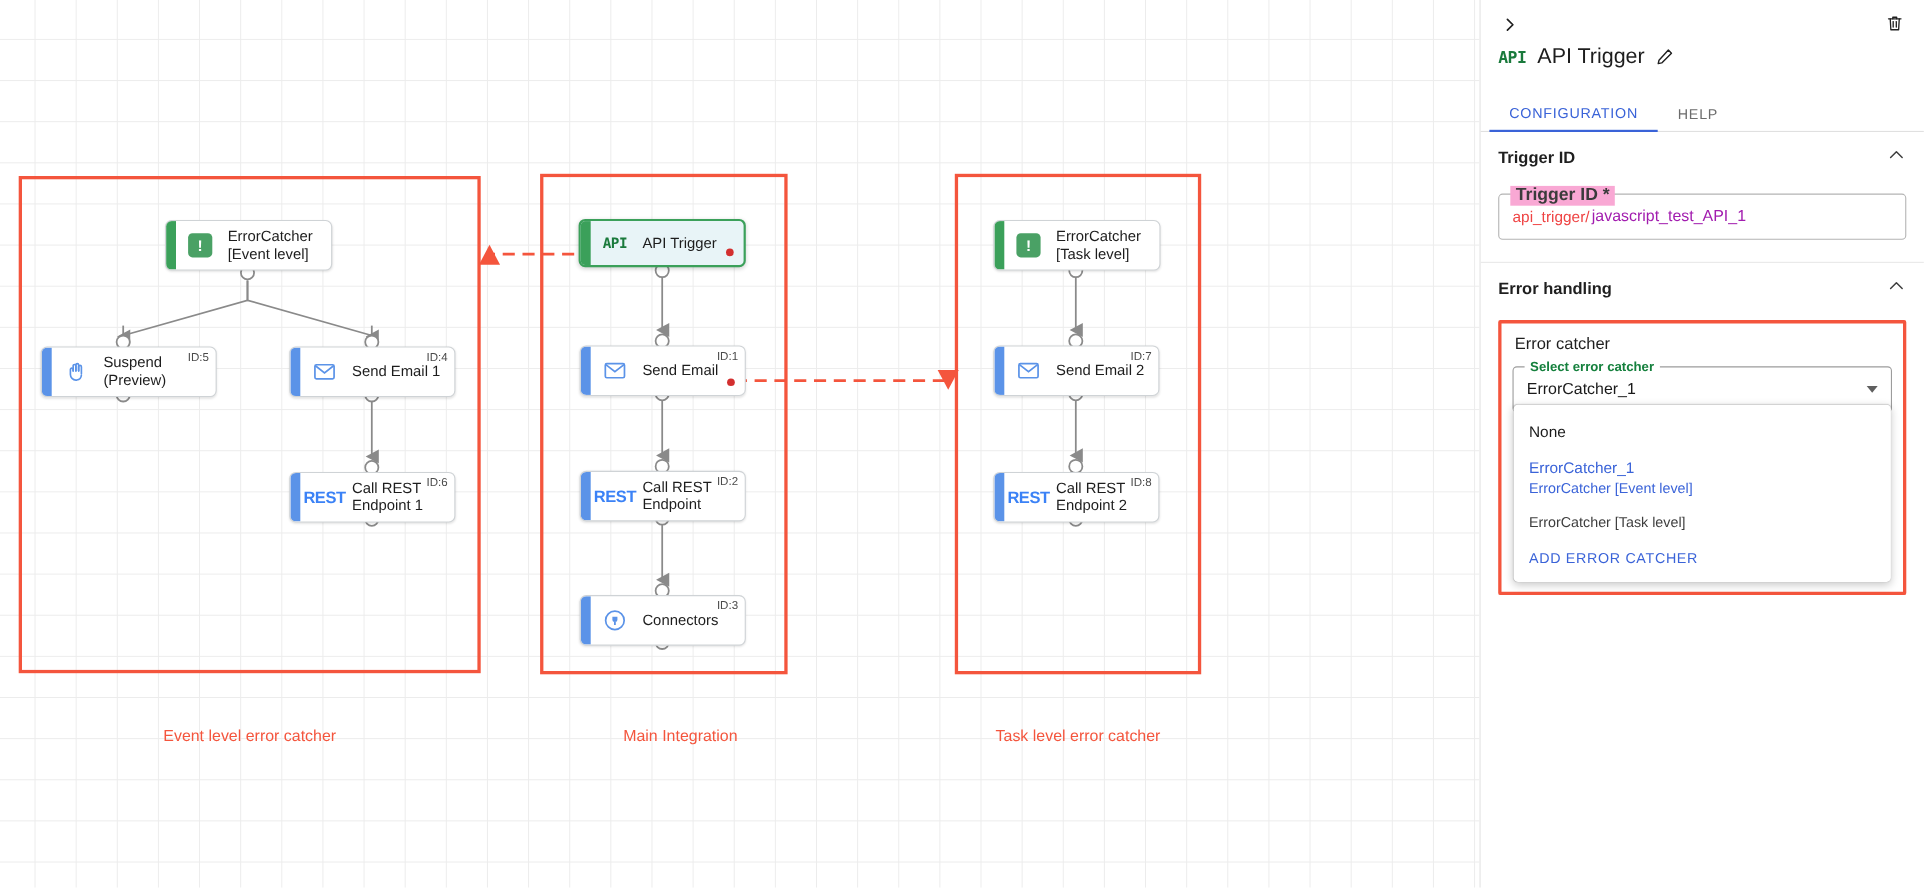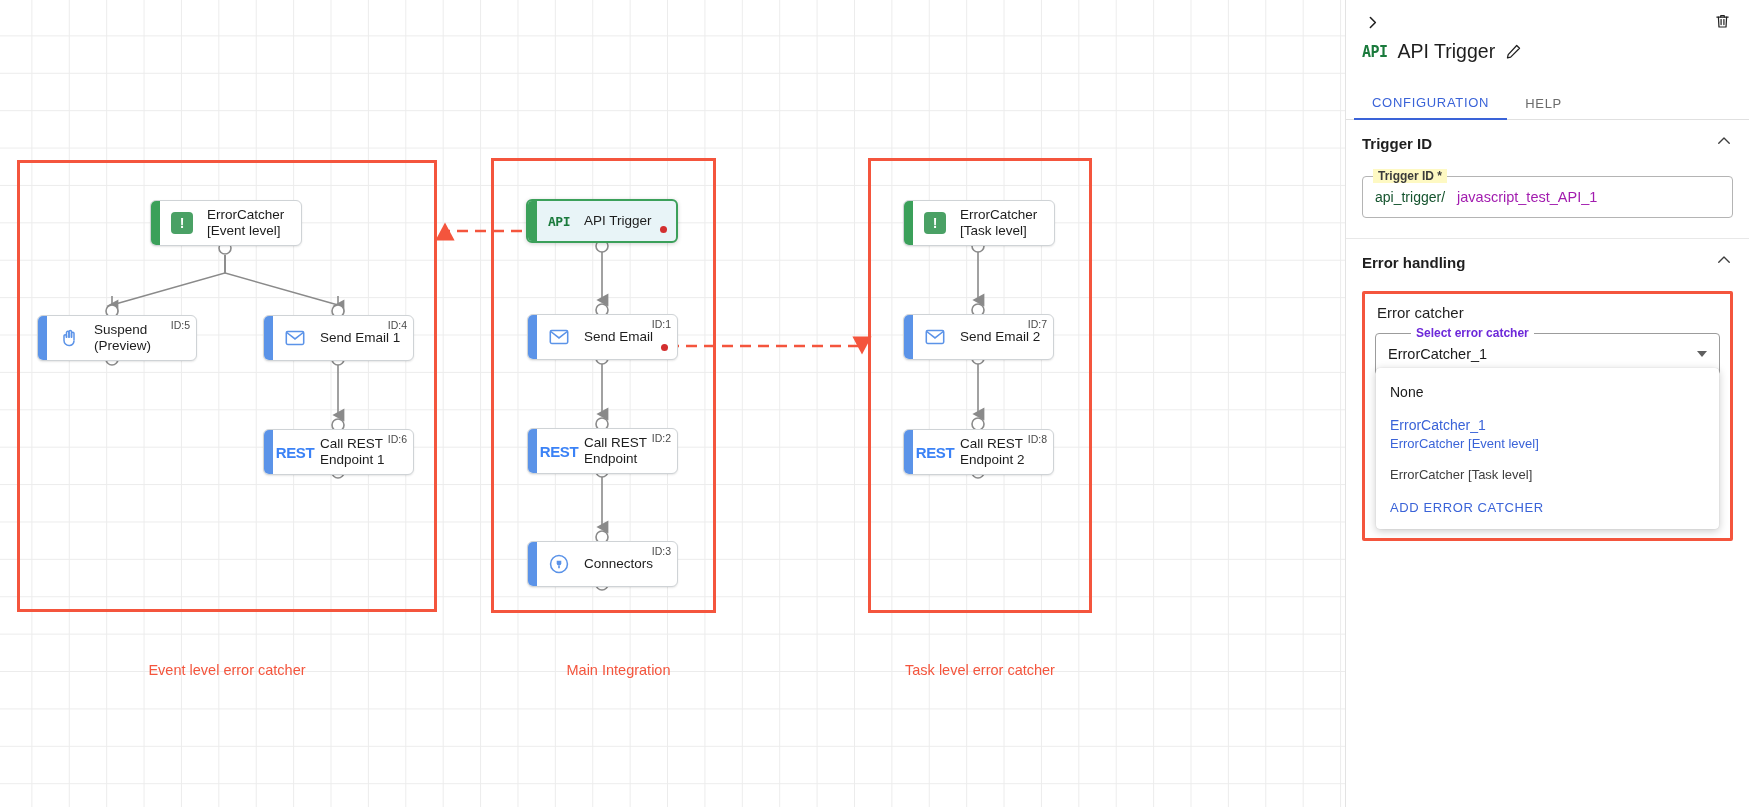--- a/index.html
+++ b/index.html
@@ -181,27 +181,27 @@
     height: 42px;
     border: 1px solid #b4b4b4;
     border-radius: 4px;
     display: flex; align-items: center;
     padding: 0 12px;
     background: #fff;
   }
   .field-legend {
     position: absolute;
     top: -8px; left: 10px;
-    background: #fef9c3;
+    background: #f9a8d4;
     padding: 0 5px;
-    font-size: 12px;
+    font-size: 16px;
     font-weight: bold;
     color: #3b3b3b;
   }
-  .prefix { color: #14532d; font-size: 14px; margin-right: 12px; }
+  .prefix { color: #ef4444; font-size: 14px; margin-right: 2px; }
   .fvalue { color: #a21caf; font-size: 14.5px; }
 
   
   .ec-block {
     position: relative;
     border: 3px solid #f4553d;
     border-radius: 2px;
     margin-top: 6px;
     margin-bottom: 14px;
     padding: 8px 10px 12px 10px;
@@ -214,21 +214,21 @@
     border: 1px solid #9c9c9c;
     border-radius: 4px;
     display: flex; align-items: center; justify-content: space-between;
     padding: 0 12px;
     background: #fff;
     cursor: pointer;
   }
   .select-legend {
     position: absolute; top: -8px; left: 10px;
     background: #fff; padding: 0 5px;
-    font-size: 12px; font-weight: bold; color: #6d28d9; margin-left: 25px;
+    font-size: 12px; font-weight: bold; color: #15803d;
   }
   .select-value { font-size: 14.5px; color: #1a1a1a; }
   .caret {
     width: 0; height: 0;
     border-left: 5px solid transparent;
     border-right: 5px solid transparent;
     border-top: 6px solid #5f5f5f;
   }
   .menu {
     position: absolute;

